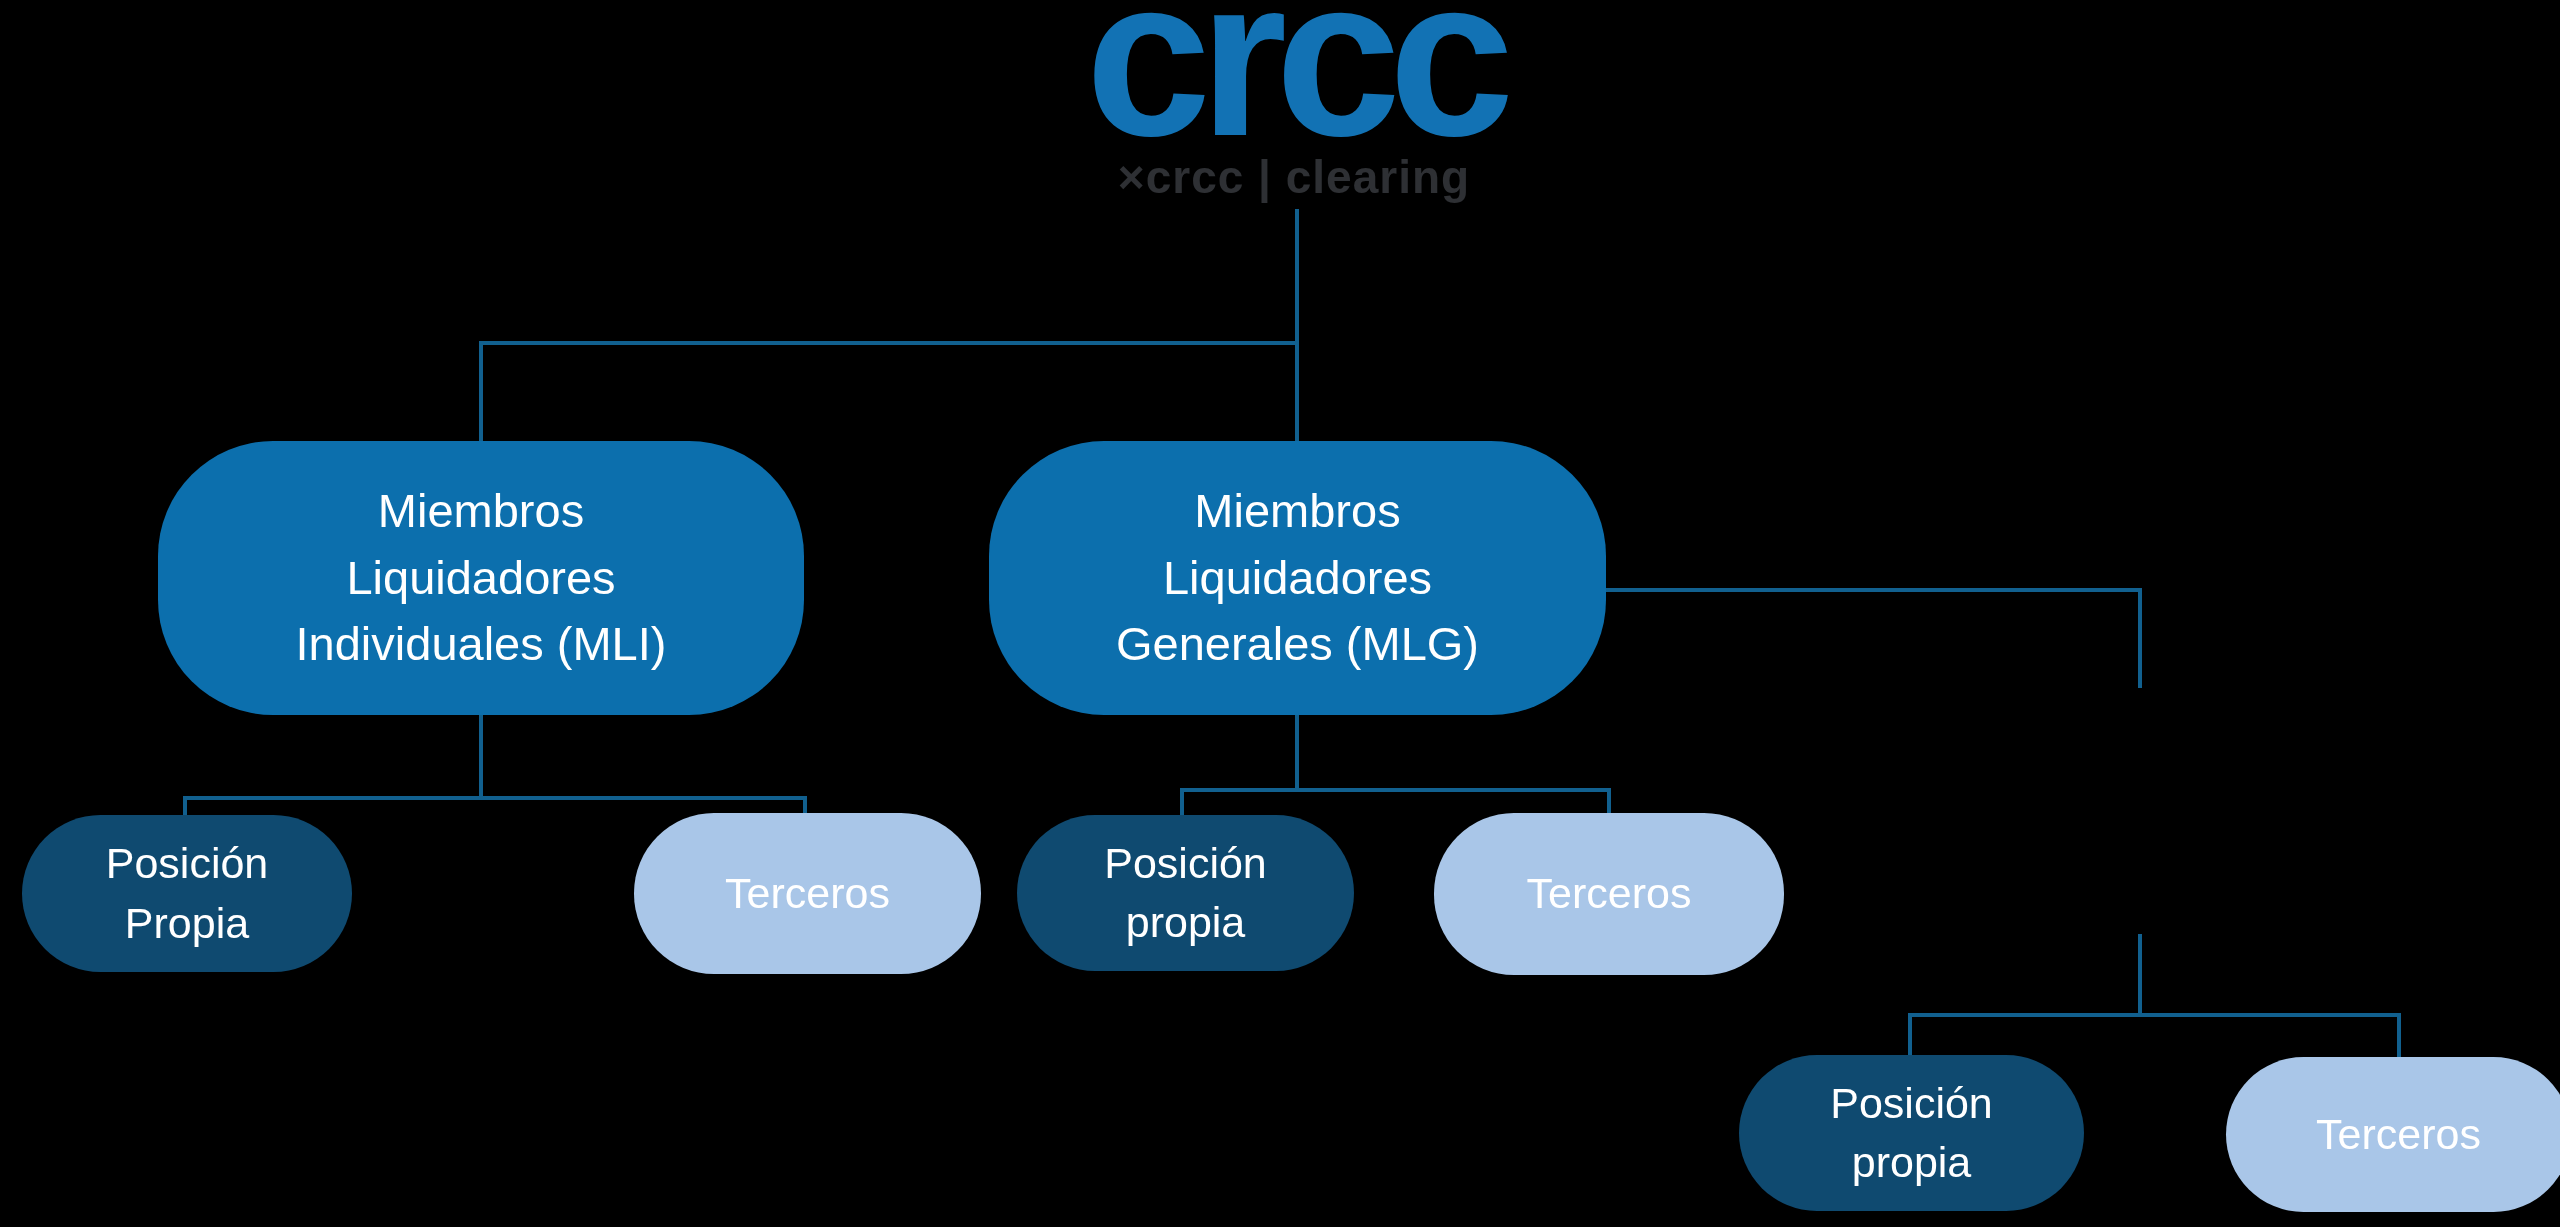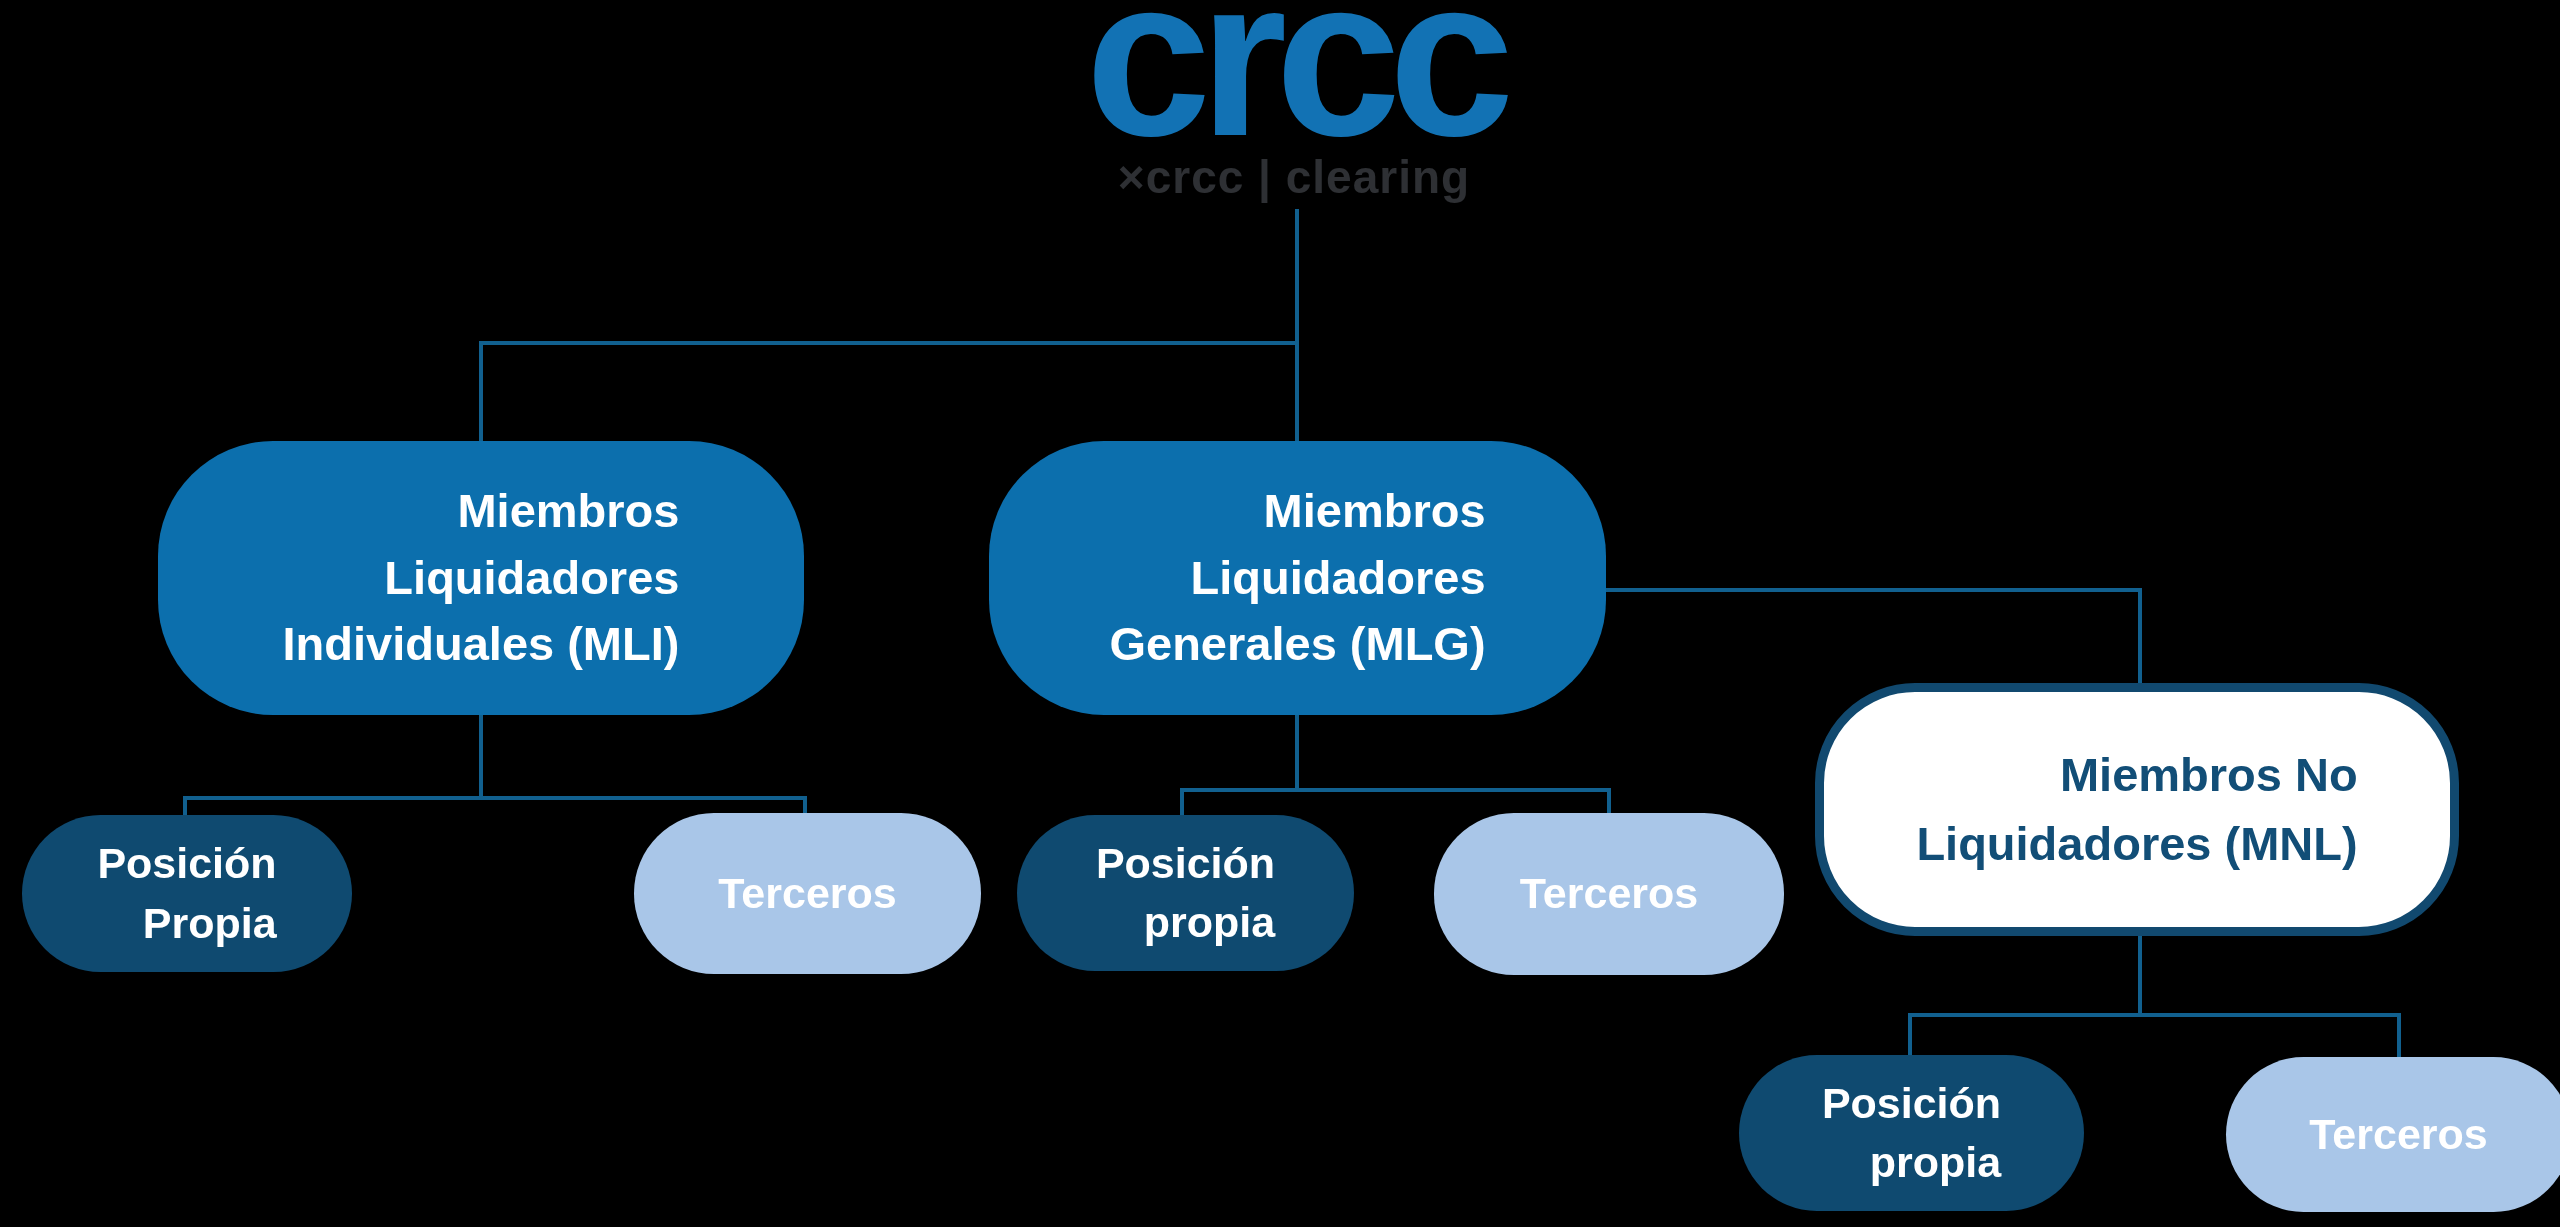--- a/index.html
+++ b/index.html
@@ -24,21 +24,21 @@
     display:flex;justify-content:center;align-items:center;
     color:var(--subtitle-gray);font-size:46px;font-weight:700;letter-spacing:1px;
   }
   
   .line{position:absolute;background:var(--connector);}
   .h{height:4px;}
   .v{width:4px;}
   
   .node{
     position:absolute;display:flex;justify-content:center;align-items:center;
-    text-align:right;color:var(--box-text);font-weight:700;
+    text-align:center;color:var(--box-text);font-weight:400;
   }
   .node .lbl{white-space:pre-line;}
   .big{background:var(--primary-blue);border-radius:115px;font-size:47px;line-height:1.42;}
   .mnl{
     background:#fff;border:9px solid var(--mnl-border);border-radius:100px;
     color:var(--mnl-text);font-size:47px;line-height:1.45;box-sizing:border-box;
   }
   .child{border-radius:80px;font-size:43px;line-height:1.38;}
   .navy{background:var(--dark-navy);}
   .light{background:var(--light-blue);}
@@ -82,24 +82,20 @@
 Liquidadores
 Individuales (MLI)</span>
   </div>
 
   <div class="node big" style="left:975px;top:441px;width:617px;height:274px;">
     <span class="lbl">Miembros
 Liquidadores
 Generales (MLG)</span>
   </div>
 
-  <div class="node mnl" style="left:1801px;top:683px;width:644px;height:253px;">
-    <span class="lbl">Miembros No
-Liquidadores (MNL)</span>
-  </div>
 
   <div class="node child navy" style="left:8px;top:815px;width:330px;height:157px;">
     <span class="lbl">Posición
 Propia</span>
   </div>
   <div class="node child light" style="left:620px;top:813px;width:347px;height:161px;">
     <span class="lbl">Terceros</span>
   </div>
 
   <div class="node child navy" style="left:1003px;top:815px;width:337px;height:156px;">

